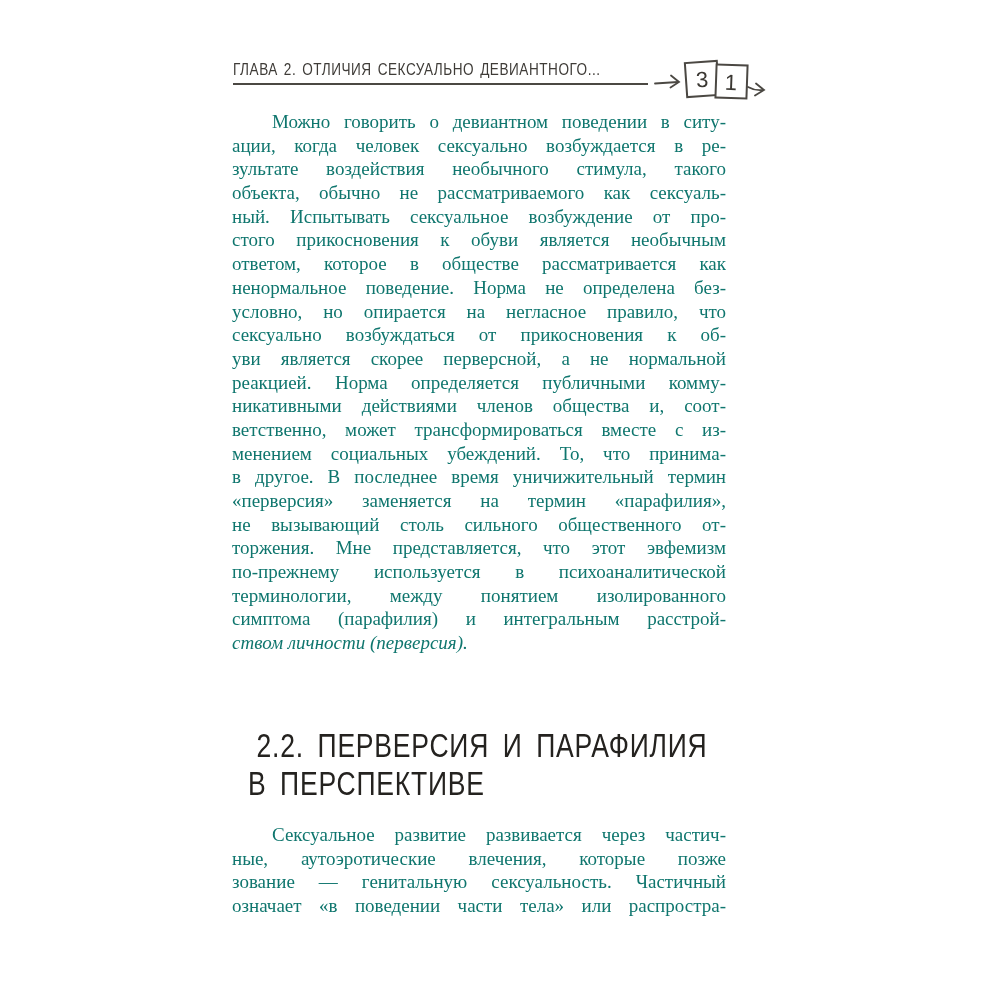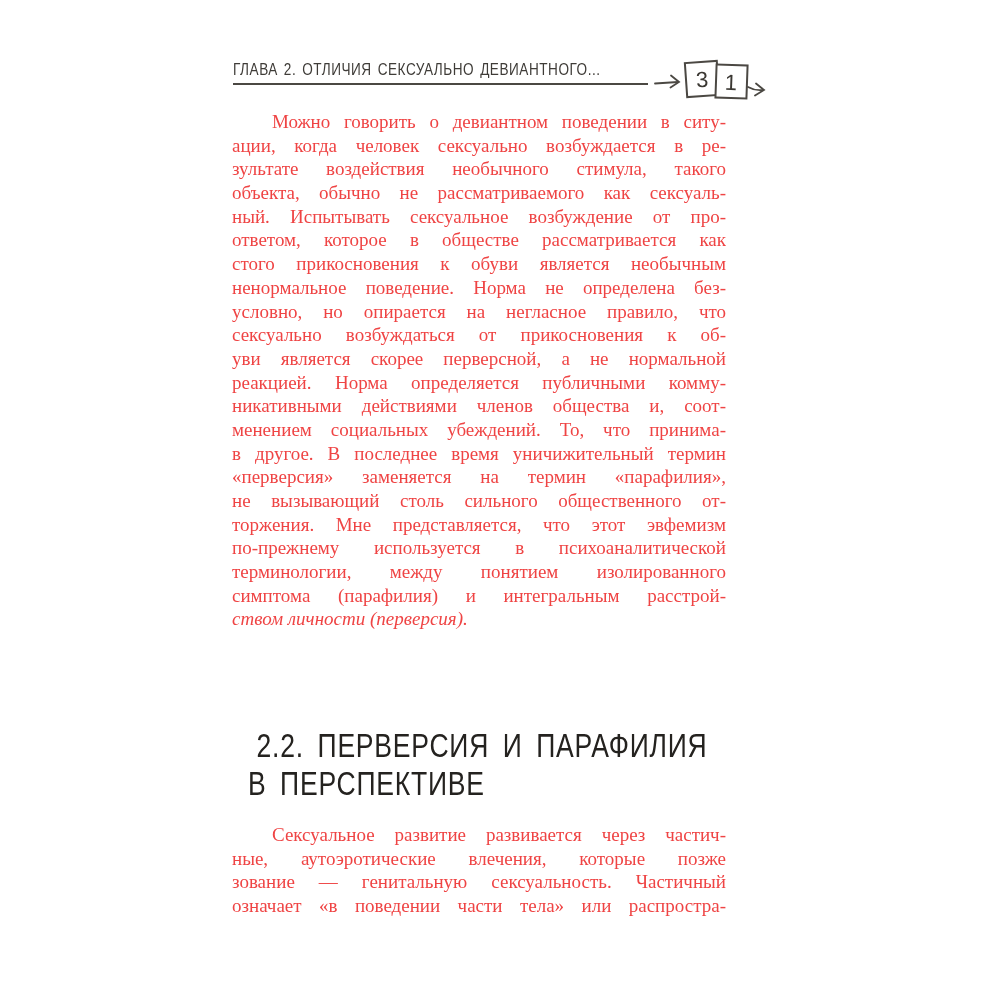--- a/index.html
+++ b/index.html
@@ -43,21 +43,21 @@
     font-family: "Liberation Sans", sans-serif;
     font-size: 22px;
     fill: #3b3833;
   }
 
   
   .body-text {
     position: absolute;
     left: 232px;
     width: 494px;
-    color: #ef4444;
+    color: #0f766e;
     font-size: 19px;
     line-height: 23.7px;
   }
   .para-1 { top: 110px; }
   .para-2 { top: 823px; }
 
   .bline {
     height: 23.7px;
     overflow: hidden;
     text-align: justify;
@@ -118,28 +118,29 @@
       <polyline points="526,33.5 534,40 525,45.5"></polyline>
     </g>
   </svg>
 
   <div class="body-text para-1">
       <div class="bline first-line">Можно говорить о девиантном поведении в ситу-</div>
       <div class="bline">ации, когда человек сексуально возбуждается в ре-</div>
       <div class="bline">зультате воздействия необычного стимула, такого</div>
       <div class="bline">объекта, обычно не рассматриваемого как сексуаль-</div>
       <div class="bline">ный. Испытывать сексуальное возбуждение от про-</div>
+      <div class="bline">стого прикосновения к обуви является необычным</div>
       <div class="bline">ответом, которое в обществе рассматривается как</div>
-      <div class="bline">стого прикосновения к обуви является необычным</div>
       <div class="bline">ненормальное поведение. Норма не определена без-</div>
       <div class="bline">условно, но опирается на негласное правило, что</div>
       <div class="bline">сексуально возбуждаться от прикосновения к об-</div>
       <div class="bline">уви является скорее перверсной, а не нормальной</div>
       <div class="bline">реакцией. Норма определяется публичными комму-</div>
       <div class="bline">никативными действиями членов общества и, соот-</div>
+      <div class="bline">ветственно, может трансформироваться вместе с из-</div>
       <div class="bline">менением социальных убеждений. То, что принима-</div>
       <div class="bline">в другое. В последнее время уничижительный термин</div>
       <div class="bline">«перверсия» заменяется на термин «парафилия»,</div>
       <div class="bline">не вызывающий столь сильного общественного от-</div>
       <div class="bline">торжения. Мне представляется, что этот эвфемизм</div>
       <div class="bline">по-прежнему используется в психоаналитической</div>
       <div class="bline">терминологии, между понятием изолированного</div>
       <div class="bline">симптома (парафилия) и интегральным расстрой-</div>
       <div class="bline last-left">ством личности (перверсия).</div>
     </div>

